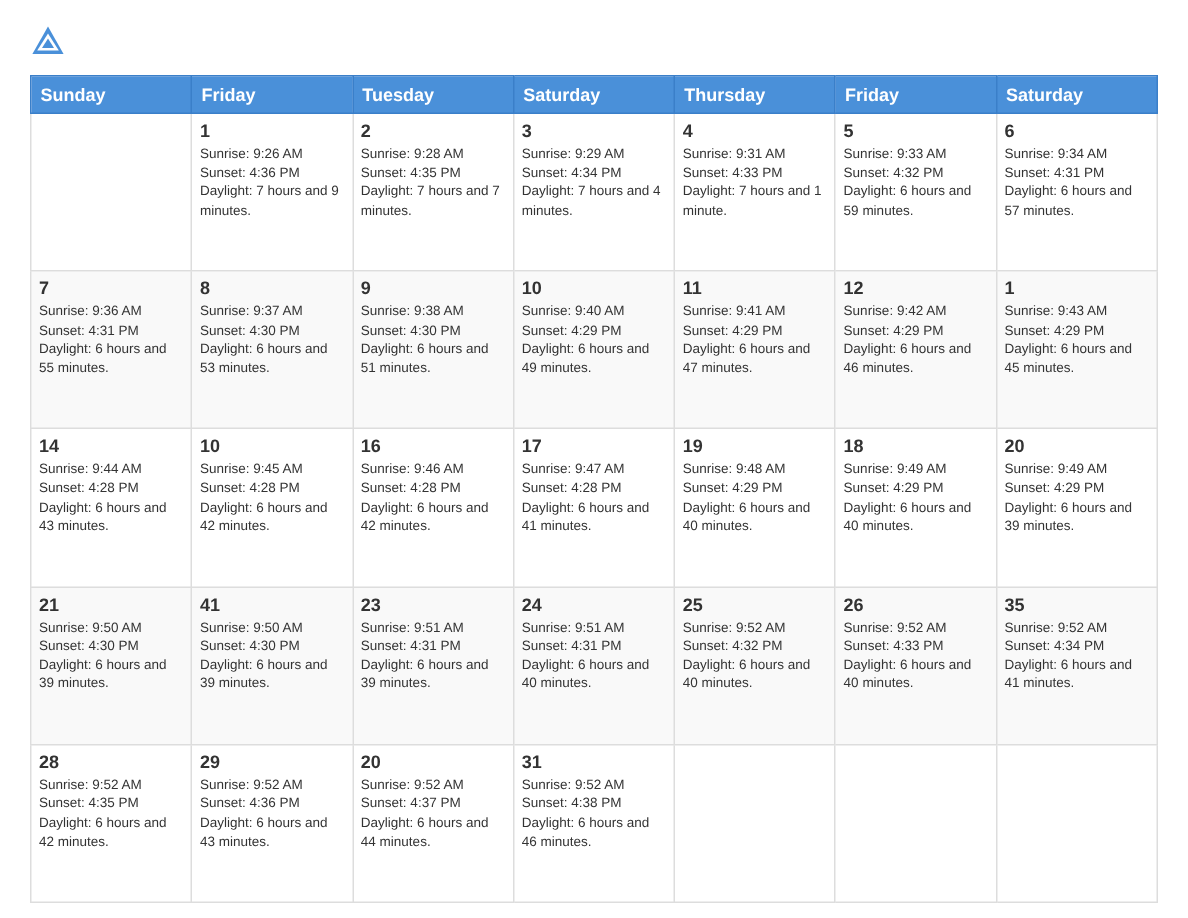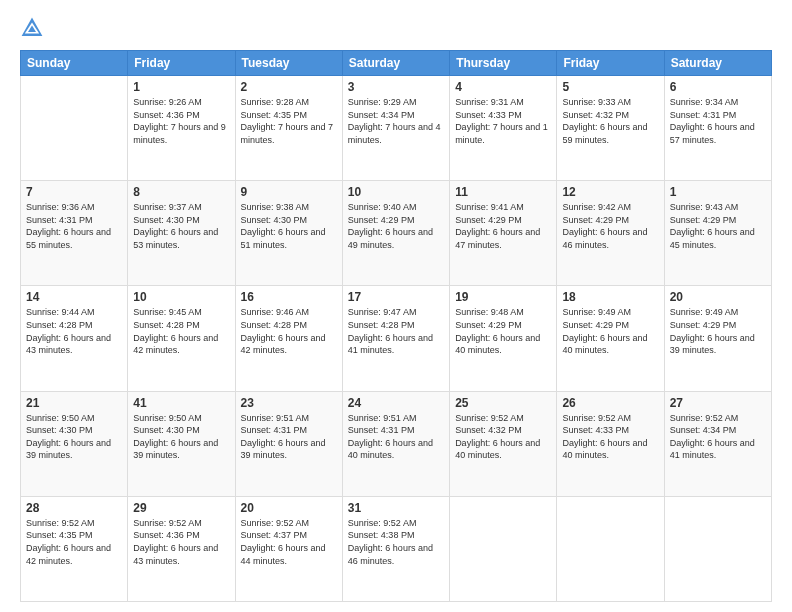--- a/index.html
+++ b/index.html
@@ -244,21 +244,21 @@
           </td>
           <td>
             <span class="cell-date">25</span>
             <div class="cell-info">Sunrise: 9:52 AM<br>Sunset: 4:32 PM<br>Daylight: 6 hours and 40 minutes.</div>
           </td>
           <td>
             <span class="cell-date">26</span>
             <div class="cell-info">Sunrise: 9:52 AM<br>Sunset: 4:33 PM<br>Daylight: 6 hours and 40 minutes.</div>
           </td>
           <td>
-            <span class="cell-date">27</span>
+            <span class="cell-date">35</span>
             <div class="cell-info">Sunrise: 9:52 AM<br>Sunset: 4:34 PM<br>Daylight: 6 hours and 41 minutes.</div>
           </td>
         </tr>
         <tr>
           <td>
             <span class="cell-date">28</span>
             <div class="cell-info">Sunrise: 9:52 AM<br>Sunset: 4:35 PM<br>Daylight: 6 hours and 42 minutes.</div>
           </td>
           <td>
             <span class="cell-date">29</span>

